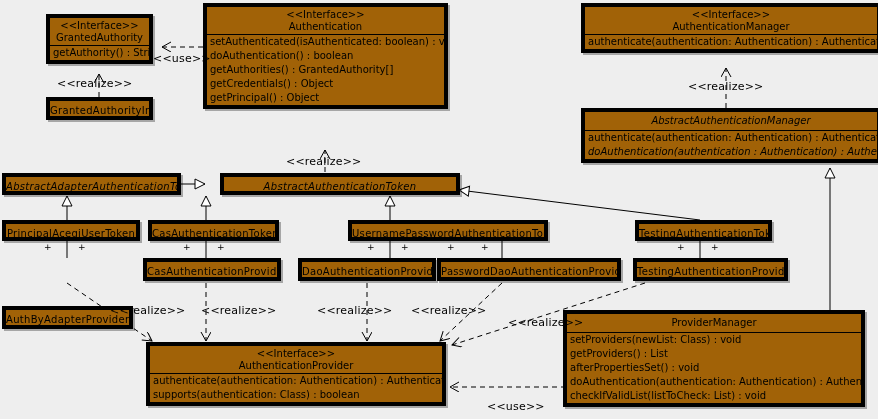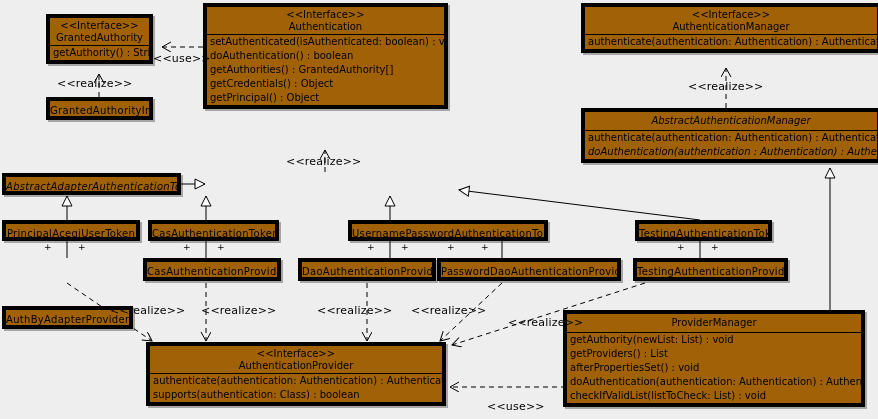--- a/index.html
+++ b/index.html
@@ -190,20 +190,23 @@
     <div class="compartment">
       <div class="member">authenticate(authentication: Authentication) : Authentication</div>
       <div class="member abstract">doAuthentication(authentication : Authentication) : Authentication</div>
     </div>
   </div>
 
   <div class="umlbox" style="left:2px; top:173px; width:179px; height:22px;">
     <div class="simple-name abstract">AbstractAdapterAuthenticationToken</div>
   </div>
 
+  <div class="umlbox" style="left:220px; top:173px; width:240px; height:22px;">
+    <div class="simple-name abstract">AbstractAuthenticationToken</div>
+  </div>
 
   <div class="umlbox" style="left:2px; top:220px; width:138px; height:21px;">
     <div class="simple-name">PrincipalAcegiUserToken</div>
   </div>
   <div class="umlbox" style="left:148px; top:220px; width:131px; height:21px;">
     <div class="simple-name">CasAuthenticationToken</div>
   </div>
   <div class="umlbox" style="left:348px; top:220px; width:200px; height:21px;">
     <div class="simple-name">UsernamePasswordAuthenticationToken</div>
   </div>
@@ -247,21 +250,21 @@
       <div class="member">authenticate(authentication: Authentication) : Authentication</div>
       <div class="member">supports(authentication: Class) : boolean</div>
     </div>
   </div>
 
   <div class="umlbox" style="left:563px; top:310px; width:302px;">
     <div class="hdr" style="padding-top:3px; padding-bottom:3px;">
       <span class="cname">ProviderManager</span>
     </div>
     <div class="compartment">
-      <div class="member">getAuthority(newList: List) : void</div>
+      <div class="member">setProviders(newList: Class) : void</div>
       <div class="member">getProviders() : List</div>
       <div class="member">afterPropertiesSet() : void</div>
       <div class="member">doAuthentication(authentication: Authentication) : Authentication</div>
       <div class="member">checkIfValidList(listToCheck: List) : void</div>
     </div>
   </div>
 
   <div class="edge-label" style="left:153px; top:52px;">&lt;&lt;use&gt;&gt;</div>
   <div class="edge-label" style="left:57px; top:77px;">&lt;&lt;realize&gt;&gt;</div>
   <div class="edge-label" style="left:286px; top:155px;">&lt;&lt;realize&gt;&gt;</div>

